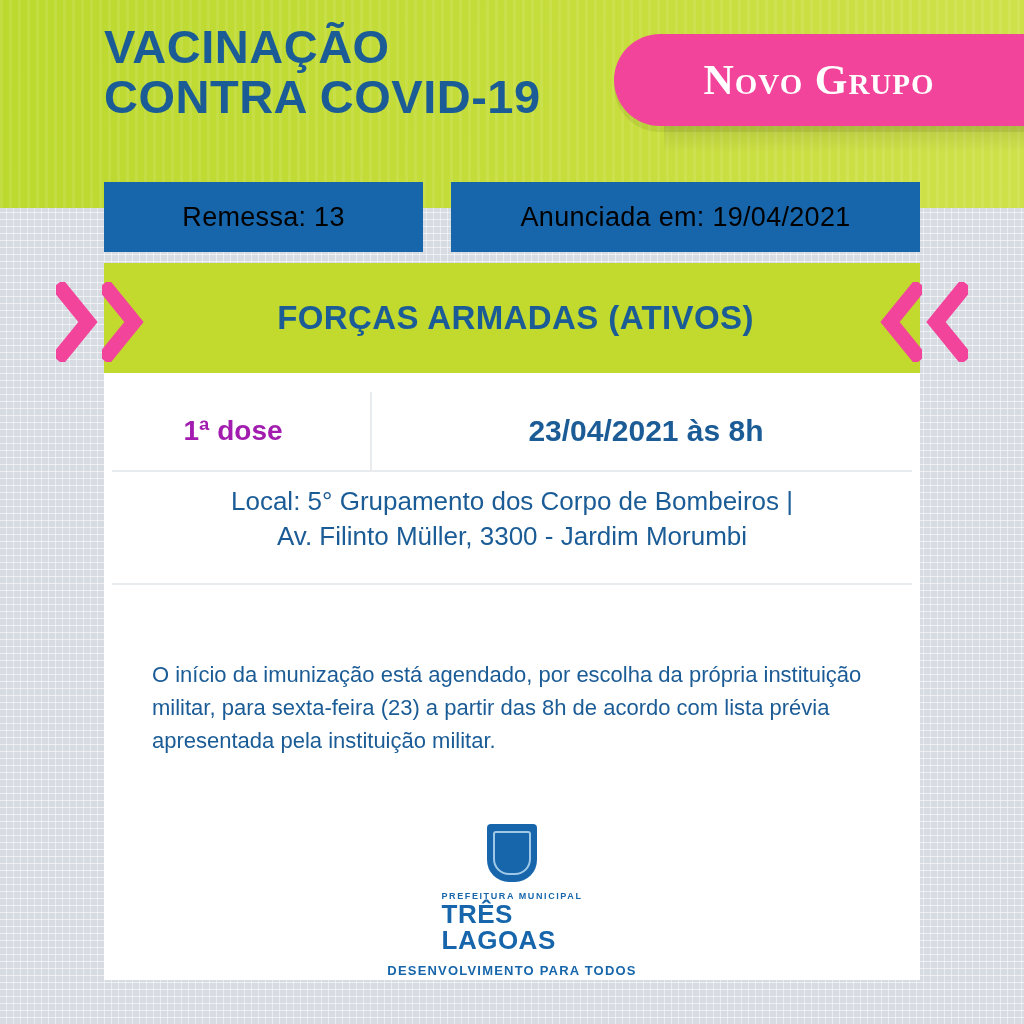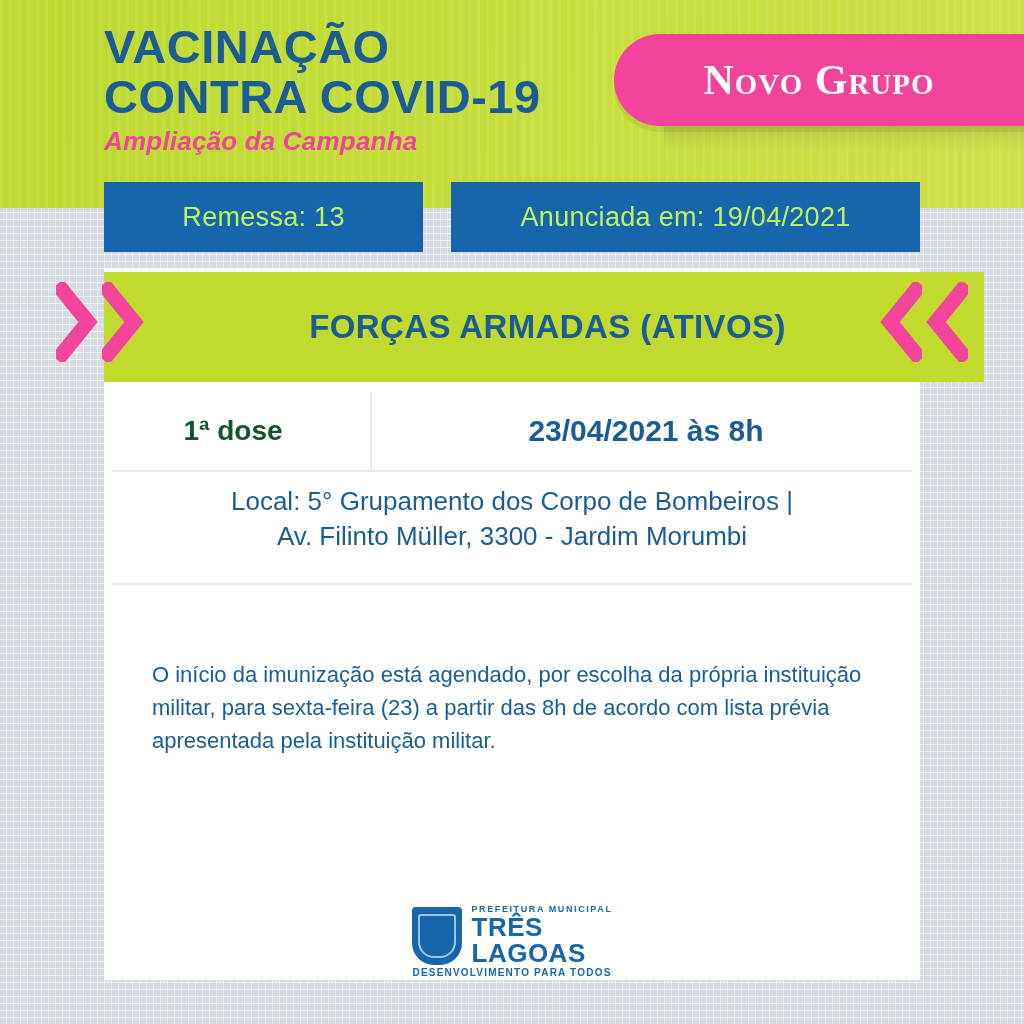--- a/index.html
+++ b/index.html
@@ -71,38 +71,38 @@
   }
 
   
   .infobar {
     position: absolute; top: 182px; left: 104px;
     width: 816px; height: 70px;
     display: flex; gap: 6px;
   }
   .infobox {
     background: #1766ab;
-    color: #bef264;
+    color: #000000;
     display: flex; align-items: center; justify-content: center;
     font-size: 27px; font-weight: 400;
     letter-spacing: .3px;
   }
   .infobox.left  { width: 328px; }
   .infobox.right { width: 482px; margin-left: 22px; }
 
   
   .card {
     position: absolute; top: 268px; left: 104px;
     width: 816px; height: 712px;
     background: #ffffff;
   }
 
   .group-band {
-    position: absolute; top: 272px; left: 104px;
-    width: 880px; height: 110px;
+    position: absolute; top: 263px; left: 104px;
+    width: 816px; height: 110px;
     background: #c2d92e;
     display: flex; align-items: center; justify-content: center; padding-left: 7px;
   }
   .group-band span {
     font-size: 33px; font-weight: 800; color: #1b5c96;
     letter-spacing: .4px; text-align: center;
   }
 
   .chev {
     position: absolute; top: 282px;
@@ -114,21 +114,21 @@
 
   
   .dose-row {
     position: absolute; top: 392px; left: 104px;
     width: 816px; height: 78px;
     display: flex; gap: 8px;
   }
   .dose-label {
     width: 258px; display: flex; align-items: center; justify-content: center;
     background: #ffffff;
-    font-size: 28px; font-weight: 800; color: #14532d;
+    font-size: 28px; font-weight: 800; color: #a21caf;
   }
   .dose-value {
     flex: 1; display: flex; align-items: center; justify-content: center;
     background: #ffffff;
     font-size: 30px; font-weight: 800; color: #1b5c96;
     border-left: 2px solid #e8ecef;
   }
   .sep {
     position: absolute; left: 112px; width: 800px; height: 2px;
     background: #e7ebee;
@@ -154,51 +154,50 @@
     width: 730px;
     font-size: 22px; color: #1b5c96; line-height: 1.5;
     font-weight: 400;
   }
 
   
   .logo {
     position: absolute; left: 0; bottom: 46px; width: 1024px;
     display: flex; flex-direction: column; align-items: center;
   }
-  .logo-row { display: flex; align-items: center; gap: 10px; }
+  .logo-row { display: flex; align-items: center; gap: 10px; flex-direction: column; }
   .brasao {
     width: 50px; height: 58px;
     background: #1766ab;
     border-radius: 4px 4px 22px 22px;
     position: relative;
     display:flex; align-items:center; justify-content:center;
   }
   .brasao::after{
     content:"";
     width: 34px; height: 40px;
     border: 2px solid #9fc8e8;
     border-radius: 3px 3px 16px 16px;
   }
   .logo-text { display: flex; flex-direction: column; line-height: 1; }
   .logo-top { font-size: 9px; font-weight: 700; color: #1766ab; letter-spacing: 1.6px; }
   .logo-main { font-size: 26px; font-weight: 800; color: #1766ab; letter-spacing: .5px; line-height: 1.02; }
   .logo-tag {
-    font-size: 10px; font-weight: 800; color: #1766ab; letter-spacing: 1.2px;
+    margin-top: 9px; font-size: 13px; font-weight: 800; color: #1766ab; letter-spacing: 1.2px;
   }
 </style>
 </head>
 <body>
 
 <div id="poster">
 
   <div class="header">
     <div class="title-wrap">
       <div class="title-line">VACINAÇÃO</div>
       <div class="title-line">CONTRA COVID-19</div>
-      <div class="subtitle">Ampliação da Campanha</div>
     </div>
     <div class="newgroup-shadow"></div>
     <div class="newgroup">
       <span>Novo Grupo</span>
     </div>
   </div>
 
   <div class="infobar">
     <div class="infobox left">Remessa: 13</div>
     <div class="infobox right">Anunciada em: 19/04/2021</div>

